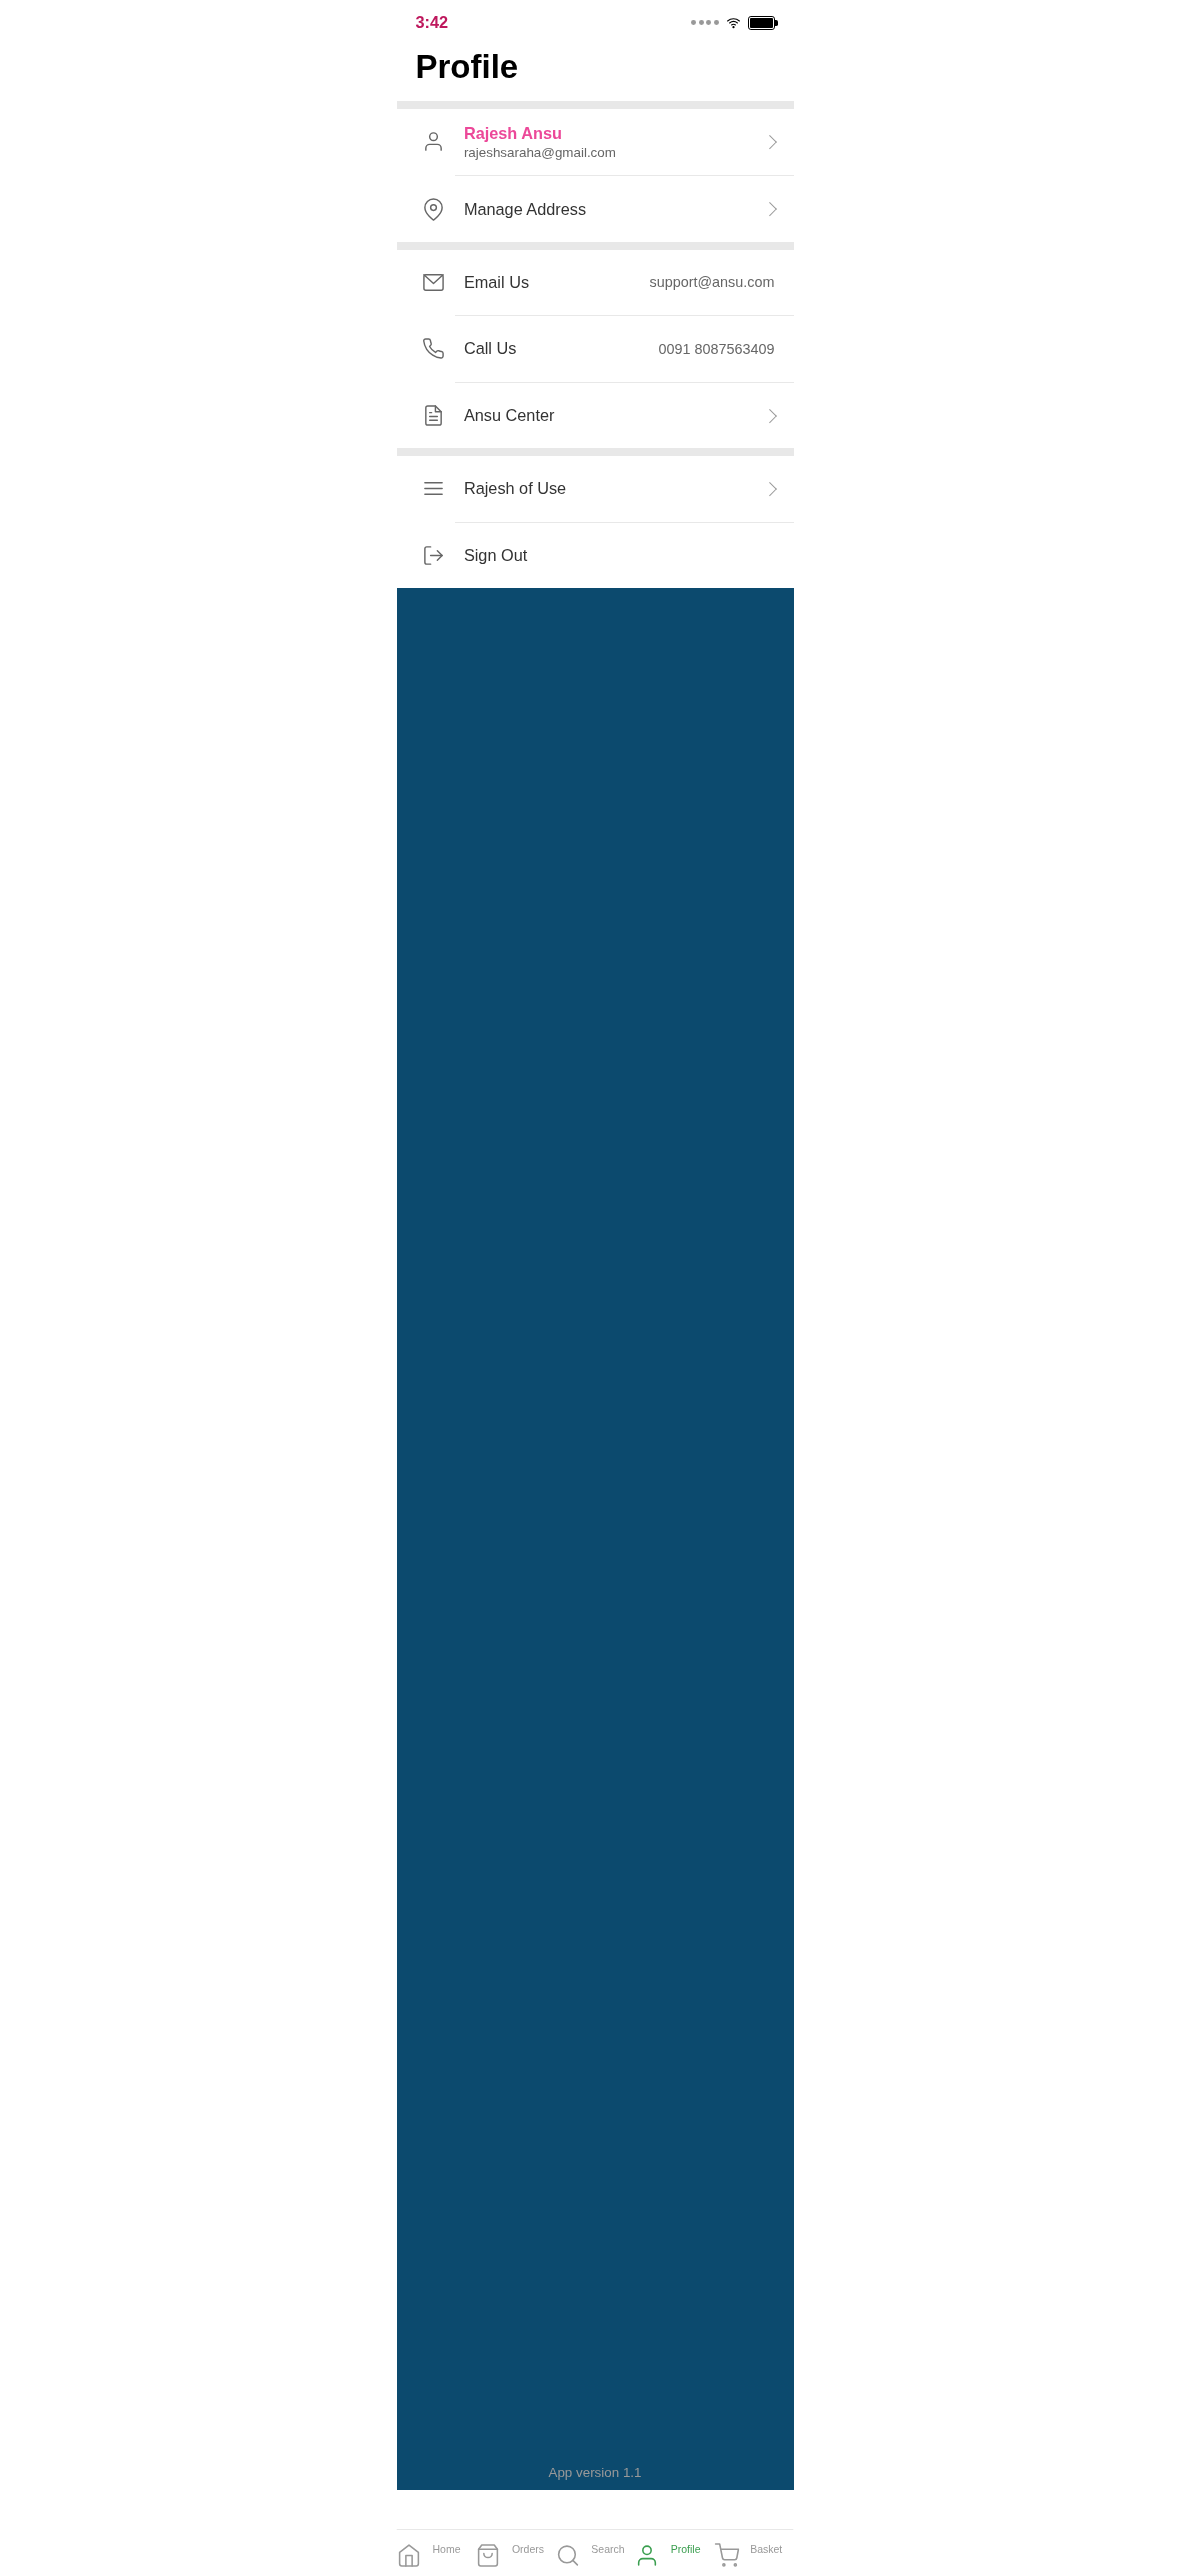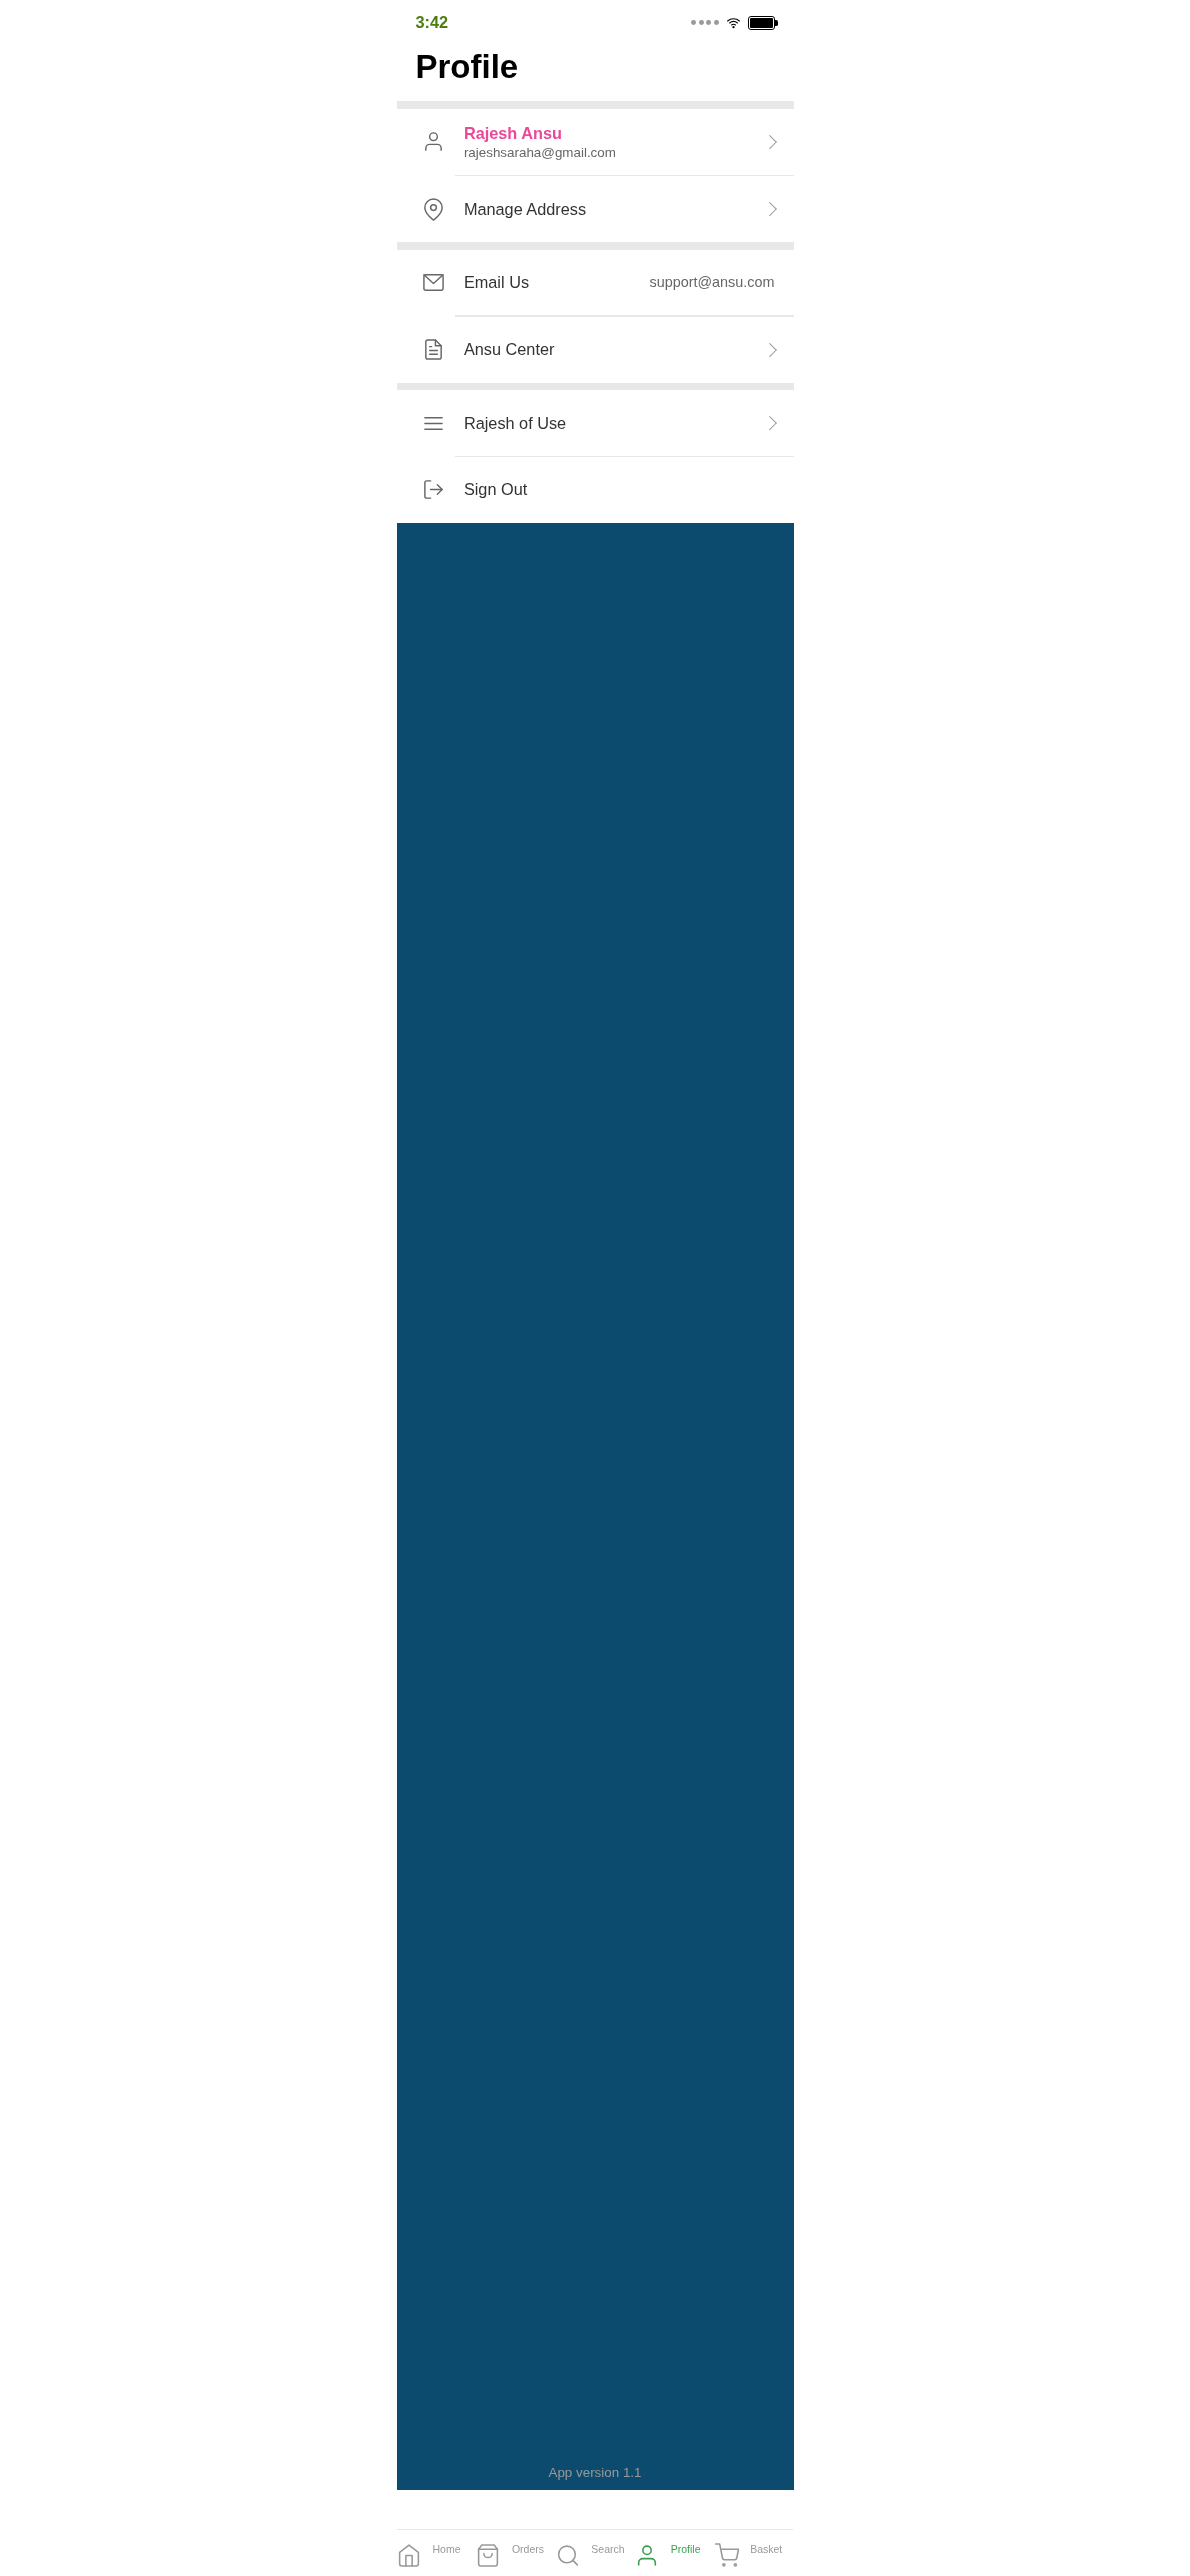--- a/index.html
+++ b/index.html
@@ -19,21 +19,21 @@
     .status-bar {
       display: flex;
       justify-content: space-between;
       align-items: center;
       padding: 13.4px 19px 7.7px 19px;
       background: #fff;
     }
     .status-time {
       font-size: 16.3px;
       font-weight: 600;
-      color: #4d7c0f;
+      color: #be185d;
     }
     .status-icons {
       display: flex;
       align-items: center;
       gap: 5.8px;
     }
     .signal-dots {
       display: flex;
       gap: 2.9px;
       align-items: flex-end;
@@ -317,20 +317,31 @@
         </svg>
       </div>
       <div class="menu-item-content">
         <span class="menu-item-title">Email Us</span>
       </div>
       <span class="menu-item-value">support@ansu.com</span>
     </div>
 
     <div class="thin-divider"></div>
 
+    <div class="menu-item">
+      <div class="menu-item-icon">
+        <svg viewBox="0 0 24 24">
+          <path d="M22 16.92v3a2 2 0 0 1-2.18 2 19.79 19.79 0 0 1-8.63-3.07A19.5 19.5 0 0 1 4.9 12.82 19.79 19.79 0 0 1 1.83 4.18 2 2 0 0 1 3.82 2h3a2 2 0 0 1 2 1.72c.127.96.361 1.903.7 2.81a2 2 0 0 1-.45 2.11L7.91 9.91a16 16 0 0 0 6.18 6.18l1.27-1.27a2 2 0 0 1 2.11-.45c.907.339 1.85.573 2.81.7A2 2 0 0 1 22 16.92z"></path>
+        </svg>
+      </div>
+      <div class="menu-item-content">
+        <span class="menu-item-title">Call Us</span>
+      </div>
+      <span class="menu-item-value">0091 8087563409</span>
+    </div>
 
     <div class="thin-divider"></div>
 
     <div class="menu-item">
       <div class="menu-item-icon">
         <svg viewBox="0 0 24 24">
           <path d="M14 2H6a2 2 0 0 0-2 2v16a2 2 0 0 0 2 2h12a2 2 0 0 0 2-2V8z"></path>
           <polyline points="14 2 14 8 20 8"></polyline>
           <line x1="16" y1="13" x2="8" y2="13"></line>
           <line x1="16" y1="17" x2="8" y2="17"></line>

